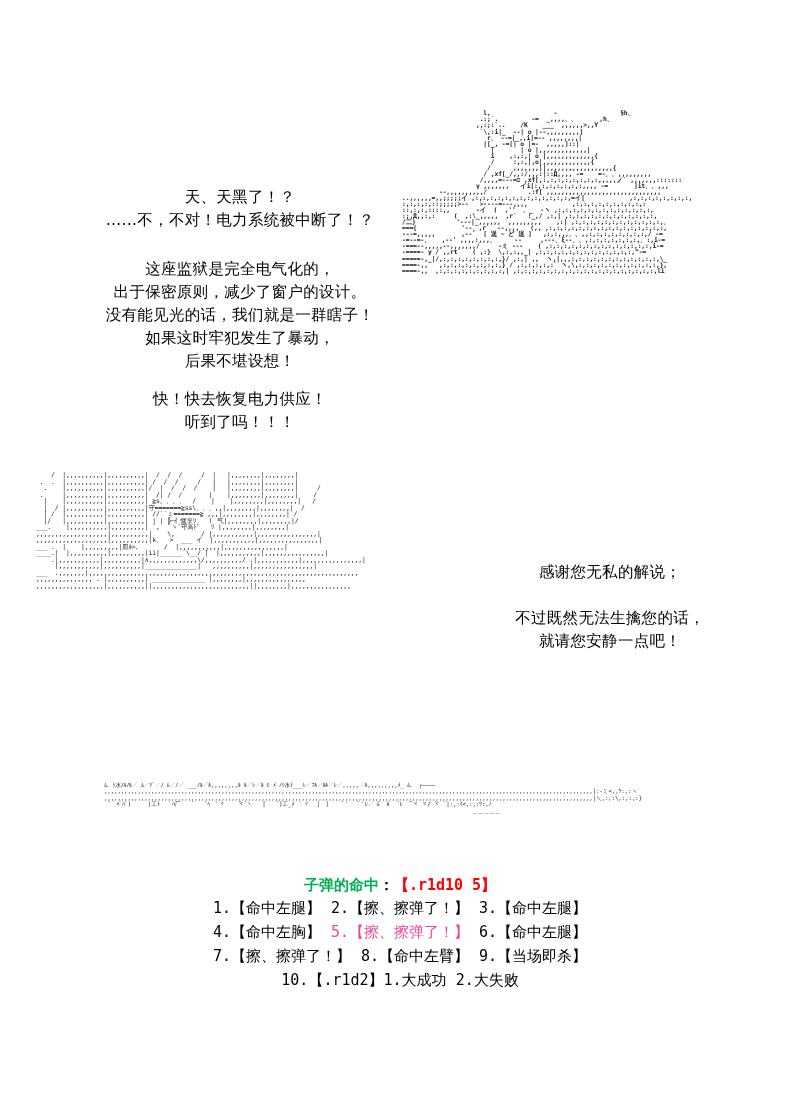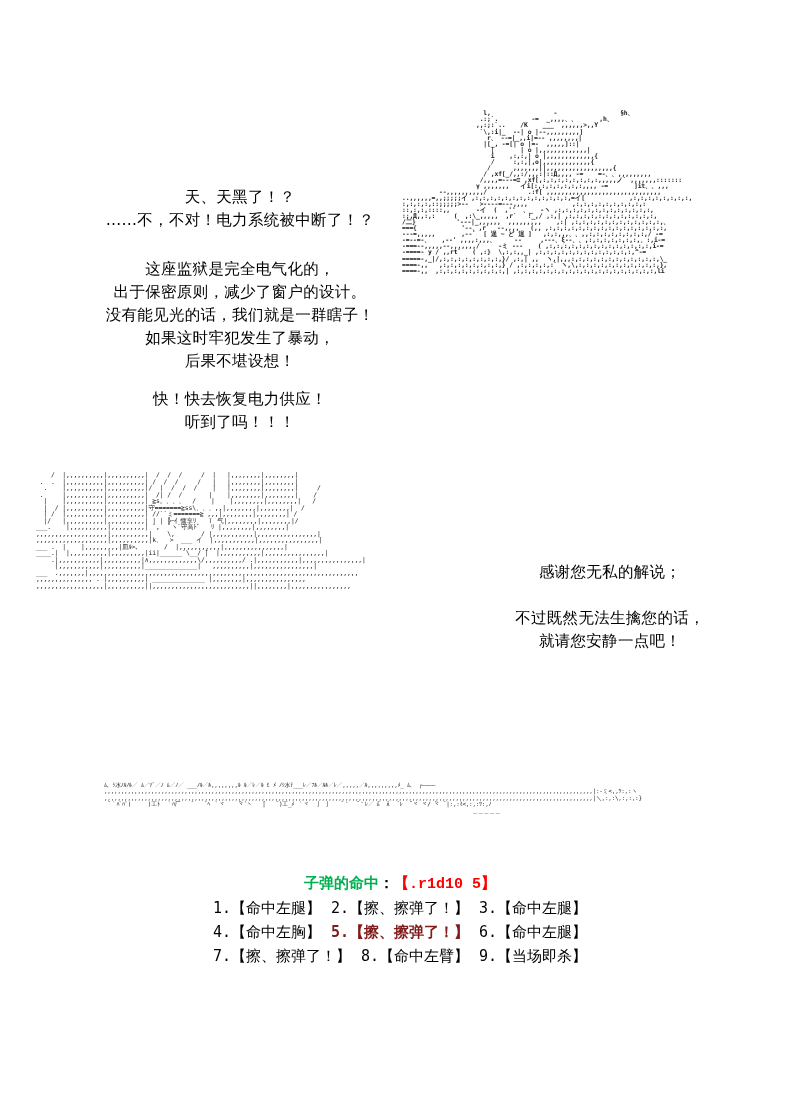--- a/index.html
+++ b/index.html
@@ -74,34 +74,33 @@
     width: 800px;
     text-align: center;
     font-family: "DejaVu Sans Mono", "Liberation Mono", monospace;
     font-size: 15px;
     line-height: 24px;
   }
   #roll-title {
     font-weight: bold;
     font-size: 15px;
     line-height: 22px;
-    font-family: Liberation Mono, monospace;
   }
   .roll-title-label { color: #00b050; }
   .roll-title-sep   { color: #000000; }
   .roll-title-dice  { color: #ff0000; }
 
   .roll-row {
     font-size: 15px;
     line-height: 24px;
     color: #000000;
     letter-spacing: 0px;
   }
   .roll-item { white-space: nowrap; }
-  .roll-item.hit { color: #7f1d1d; font-weight: bold; }
+  .roll-item.hit { color: #ec4899; }
   .roll-gap { display: inline-block; width: 10px; }
   #roll-final { font-size: 15px; line-height: 24px; }
 </style>
 </head>
 <body>
 
 <pre class="abs aa" id="aa-character">                      l,                 -                 §h、
                      .:;`.         -=  _,,,,、、      ,h、
                     ,,:;:`..    /K    ___  ,,,,,,&gt;,,Y
                      `\,:i|_  --| o |--,,,,,,,,,]
@@ -182,13 +181,14 @@
   </div>
 
   <div class="roll-row">
     <span class="roll-item"><span>4.</span><span>【命中左胸】</span></span><span class="roll-gap"></span><span class="roll-item hit"><span>5.</span><span>【擦、擦弹了！】</span></span><span class="roll-gap"></span><span class="roll-item"><span>6.</span><span>【命中左腿】</span></span>
   </div>
 
   <div class="roll-row">
     <span class="roll-item"><span>7.</span><span>【擦、擦弹了！】</span></span><span class="roll-gap"></span><span class="roll-item"><span>8.</span><span>【命中左臂】</span></span><span class="roll-gap"></span><span class="roll-item"><span>9.</span><span>【当场即杀】</span></span>
   </div>
 
+  <div id="roll-final" class="roll-row">10.【.r1d2】1.大成功 2.大失败</div>
 </div>
 
 </body></html>

